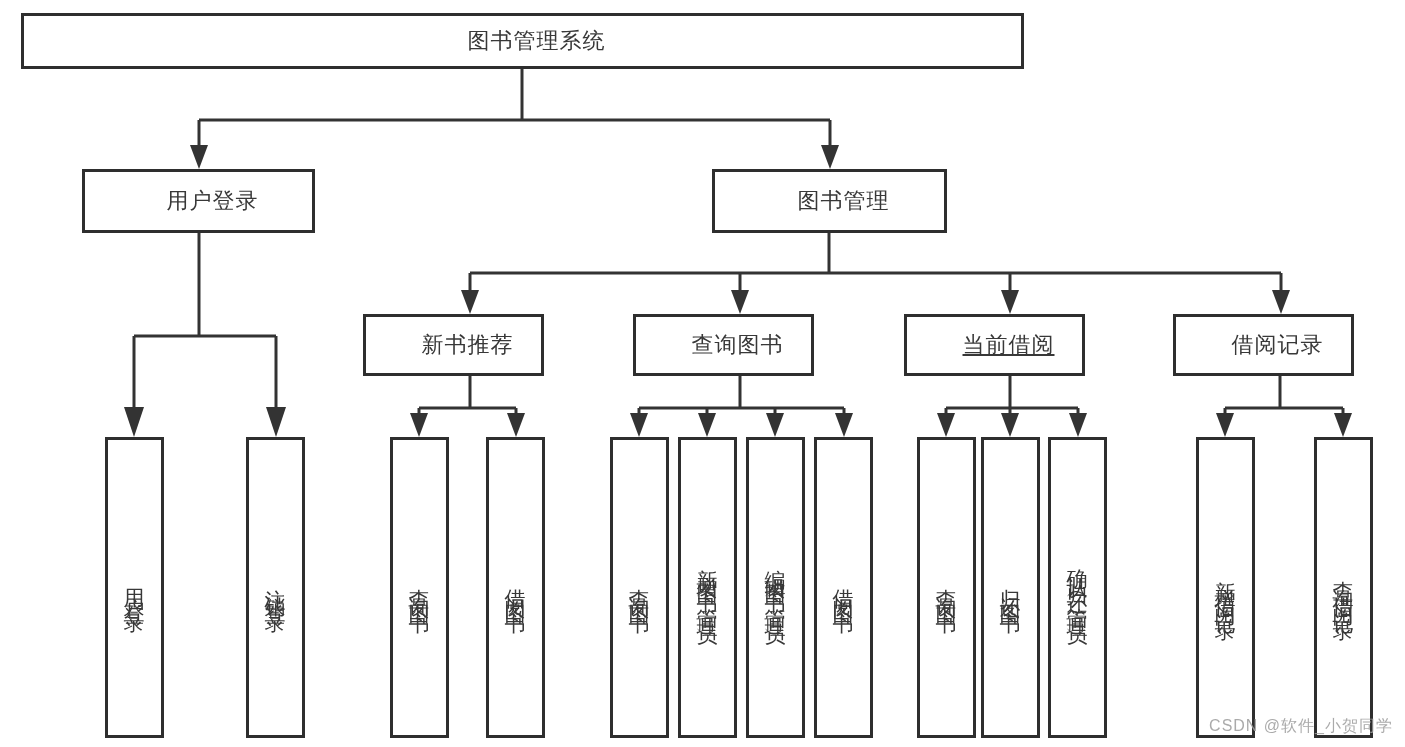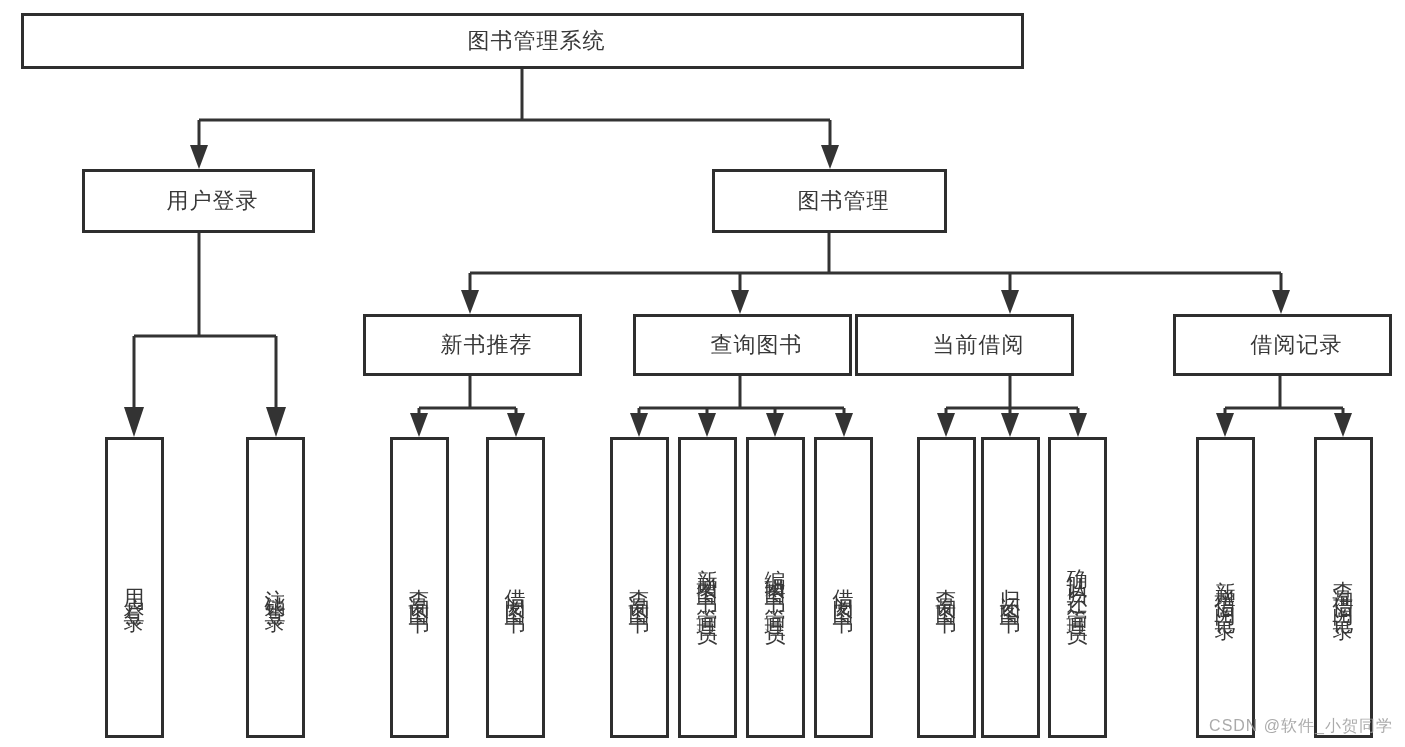--- a/index.html
+++ b/index.html
@@ -32,24 +32,24 @@
   .vnode {
     writing-mode: vertical-rl;
     text-orientation: upright;
     font-size: 21px;
     letter-spacing: 8px;
     line-height: 1;
   }
   .root  { left: 21px;  top: 13px;  width: 1003px; height: 56px; }
   .l2a   { left: 82px;  top: 169px; width: 233px;  height: 64px; }
   .l2b   { left: 712px; top: 169px; width: 235px;  height: 64px; }
-  .l3    { top: 314px;  width: 219px; height: 62px; }
+  .l3    { top: 314px;  width: 181px; height: 62px; }
   .l3a   { left: 363px; }
   .l3b   { left: 633px; }
-  .l3c   { left: 855px; }
+  .l3c   { left: 904px; text-decoration: underline; }
   .l3d   { left: 1173px; }
   .leaf  { top: 437px;  width: 59px; height: 301px; }
   .g1c1  { left: 105px; }
   .g1c2  { left: 246px; }
   .g2c1  { left: 390px; }
   .g2c2  { left: 486px; }
   .g3c1  { left: 610px; }
   .g3c2  { left: 678px; }
   .g3c3  { left: 746px; }
   .g3c4  { left: 814px; }

